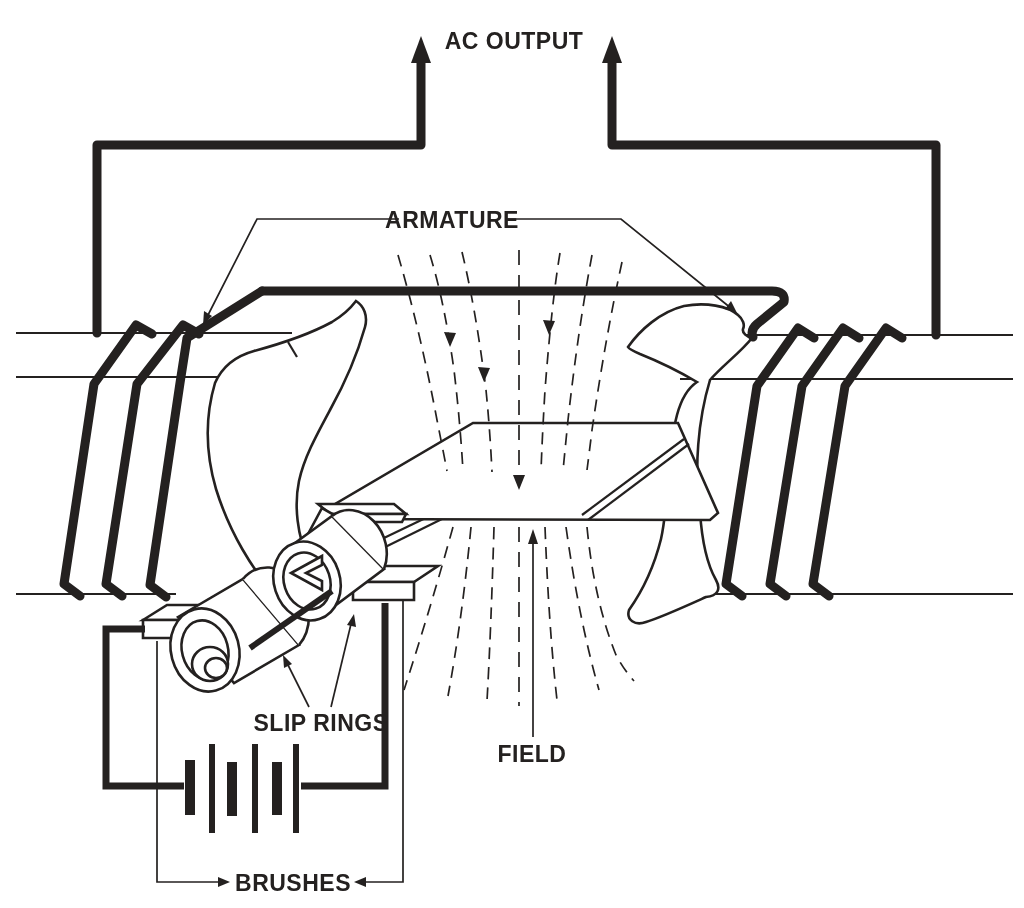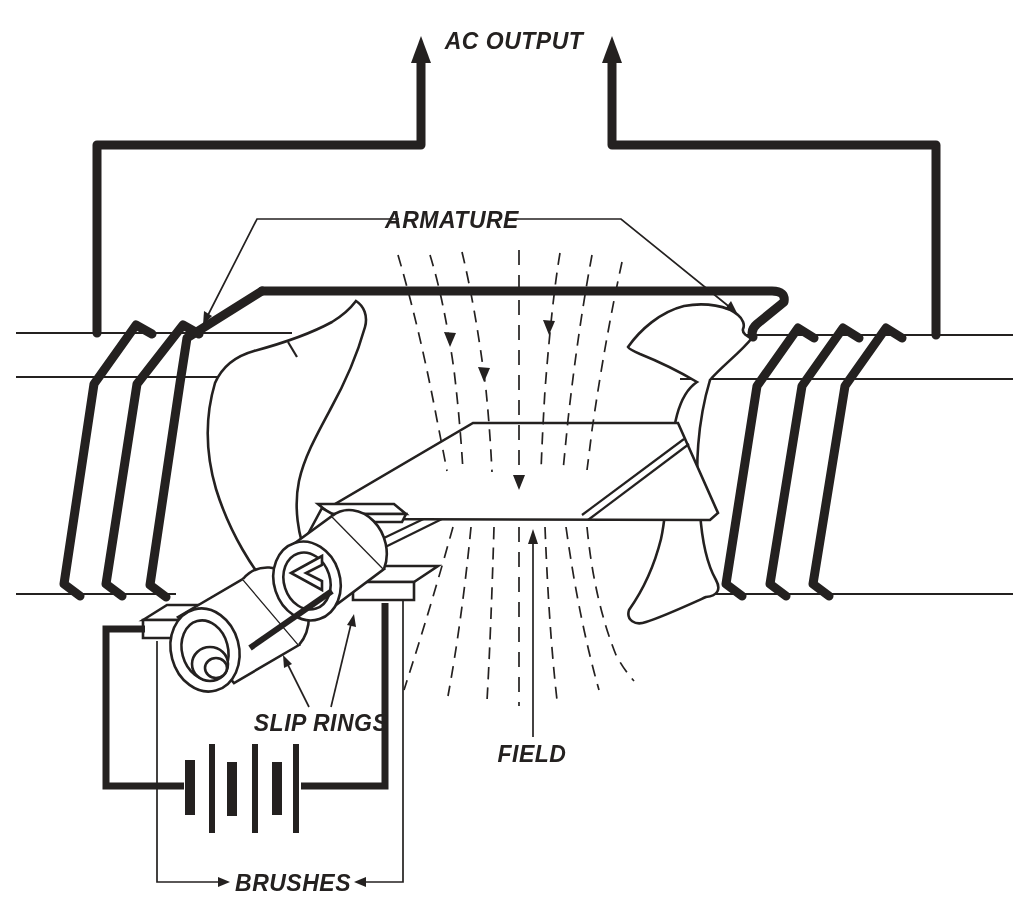--- a/index.html
+++ b/index.html
@@ -1,17 +1,17 @@
 <!DOCTYPE html>
 <html><head>
 <meta charset="utf-8">
 <style>
   html,body{margin:0;padding:0;background:#ffffff;}
   .stage{width:1024px;height:908px;position:relative;background:#fff;overflow:hidden;
-         font-family:"Liberation Sans","DejaVu Sans",sans-serif;font-style:italic;}
+         font-family:"Liberation Sans","DejaVu Sans",sans-serif;}
   svg{display:block;}
   .ink{stroke:#242120;fill:none;}
   .thick{stroke-width:9;stroke-linejoin:round;stroke-linecap:round;}
   .wire{stroke-width:7;stroke-linejoin:miter;stroke-linecap:butt;}
   .thin{stroke-width:2.2;}
   .outline{stroke-width:2.6;fill:#ffffff;}
   .leader{stroke-width:1.7;}
   .dashA{stroke-width:1.7;stroke-dasharray:12 8;}
   .dashB{stroke-width:1.7;stroke-dasharray:15 10;}
   .solidfill{fill:#242120;stroke:none;}

